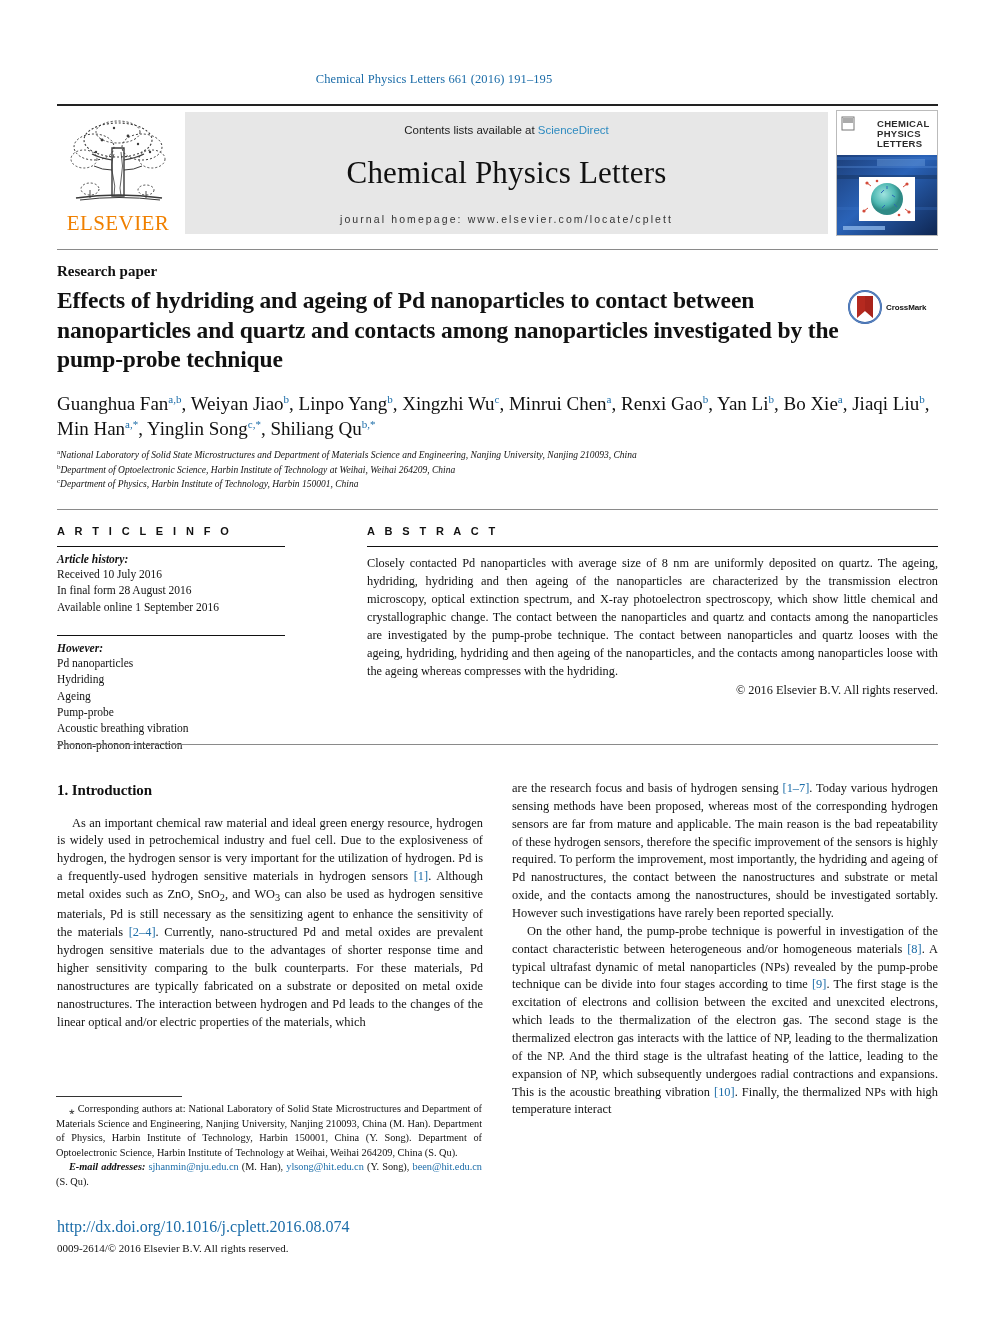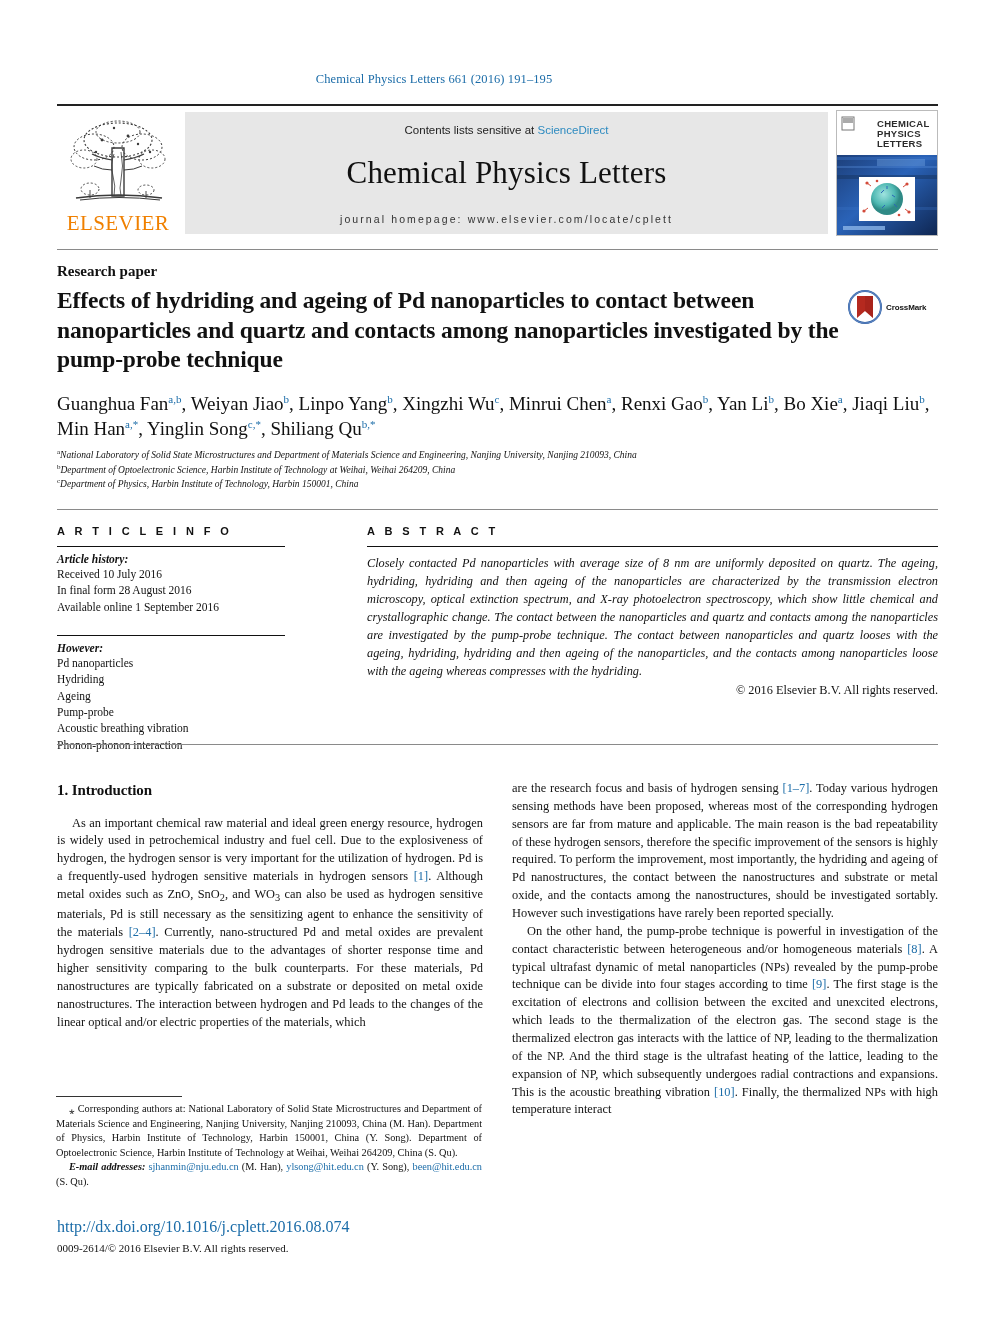--- a/index.html
+++ b/index.html
@@ -237,21 +237,20 @@
   .abstract-rule {
     border-top: 1.4px solid #111;
     margin: 9px 0 8px 0;
     width: 571px;
   }
   .abstract-text {
     font-size: 12.3px;
     line-height: 1.46;
     text-align: justify;
     color: #111;
-    font-style: italic;
   }
   .abstract-copy {
     font-size: 12.3px;
     text-align: right;
     margin-top: 2px;
     color: #111;
   }
   .block-rule-bottom {
     position: absolute;
     left: 57px;
@@ -365,21 +364,21 @@
             <circle cx="48" cy="14" r="1.2"></circle>
               <circle cx="72" cy="30" r="1.2"></circle>
             <circle cx="30" cy="38" r="1.2"></circle>
               <circle cx="84" cy="38" r="1.2"></circle>
           </g>
         </svg>
         <div class="elsevier-word">ELSEVIER</div>
       </div>
 
       <div class="journal-band">
-        <div class="contents-line"><span>Contents lists sensitive at </span><span class="sd">ScienceDirect</span></div>
+        <div class="contents-line"><span>Contents lists available at </span><span class="sd">ScienceDirect</span></div>
         <div class="journal-name">Chemical Physics Letters</div>
         <div class="homepage-line">journal homepage: www.elsevier.com/locate/cplett</div>
       </div>
 
       <div class="cover-thumb">
         <svg width="100" height="126" viewBox="0 0 100 126">
           <rect x="0" y="0" width="100" height="126" fill="#ffffff"></rect>
           <rect x="5" y="6" width="12" height="13" fill="none" stroke="#777" stroke-width="1"></rect>
           <rect x="6" y="7" width="10" height="5" fill="#aaa"></rect>
           <text x="40" y="16" font-family="Liberation Sans, sans-serif" font-size="9.5" font-weight="bold" fill="#2b2b2b" letter-spacing=".3">CHEMICAL</text>

